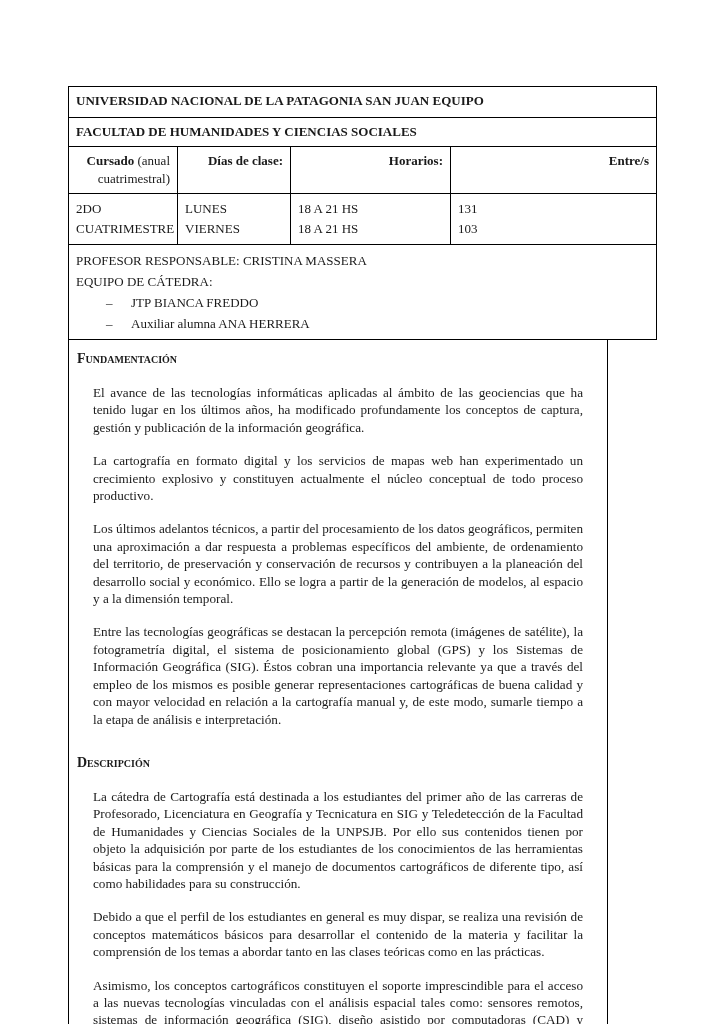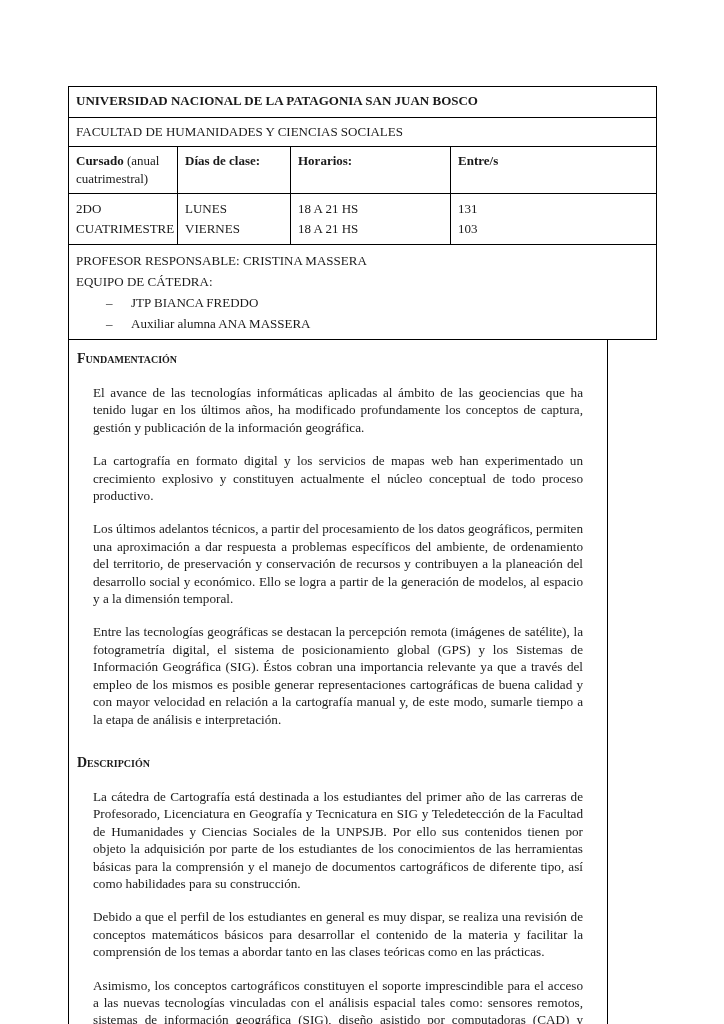--- a/index.html
+++ b/index.html
@@ -27,23 +27,23 @@
   }
   table.header-table td {
     border: 1px solid #000;
     padding: 5px 7px;
     vertical-align: top;
     font-size: 13px;
     line-height: 18px;
   }
   .b { font-weight: bold; }
   td.title-row { height: 31px; font-weight: bold; }
-  td.faculty-row { height: 27px; font-weight: normal; }
+  td.faculty-row { height: 27px; font-weight: bold; }
   tr.program-row td { height: 78px; line-height: 19px; }
-  tr.cols-head td { height: 45px; }
+  tr.cols-head td { height: 45px; text-align: right; }
   tr.cols-val td { height: 38px; line-height: 20px; }
   tr.staff-row td { height: 82px; line-height: 21px; }
   .equipo-item { padding-left: 30px; }
   .equipo-item .dash { display: inline-block; width: 25px; }
   
   .sections-box {
     border: 1px solid #000;
     border-top: none;
     width: 540px;
     min-height: 556px;
@@ -79,21 +79,21 @@
 
   <table class="header-table">
     <colgroup>
       <col style="width:109px">
         <col style="width:113px">
         <col style="width:160px">
         <col style="width:206px">
     </colgroup>
     <tbody>
         <tr>
-      <td colspan="4" class="title-row">UNIVERSIDAD NACIONAL DE LA PATAGONIA SAN JUAN BOSCO</td>
+      <td colspan="4" class="title-row">UNIVERSIDAD NACIONAL DE LA PATAGONIA SAN JUAN EQUIPO</td>
     </tr>
     <tr>
       <td colspan="4" class="faculty-row">FACULTAD DE HUMANIDADES Y CIENCIAS SOCIALES</td>
     </tr>
     <tr class="cols-head">
       <td><span class="b">Cursado</span><span> (anual cuatrimestral)</span></td>
       <td class="b">Días de clase:</td>
       <td class="b">Horarios:</td>
       <td class="b">Entre/s</td>
     </tr>
@@ -110,21 +110,21 @@
       <td>
         <div>131</div>
         <div>103</div>
       </td>
     </tr>
     <tr class="staff-row">
       <td colspan="4">
         <div>PROFESOR RESPONSABLE: CRISTINA MASSERA</div>
         <div>EQUIPO DE CÁTEDRA:</div>
         <div class="equipo-item"><span class="dash">–</span><span>JTP BIANCA FREDDO</span></div>
-        <div class="equipo-item"><span class="dash">–</span><span>Auxiliar alumna ANA MASSERA</span></div>
+        <div class="equipo-item"><span class="dash">–</span><span>Auxiliar alumna ANA HERRERA</span></div>
       </td>
     </tr>
   </tbody>
     </table>
 
   <div class="sections-box">
     <h2 class="section-heading">Fundamentación</h2>
     <p class="body-par">El avance de las tecnologías informáticas aplicadas al ámbito de las geociencias que ha tenido lugar en los últimos años, ha modificado profundamente los conceptos de captura, gestión y publicación de la información geográfica.</p>
     <p class="body-par">La cartografía en formato digital y los servicios de mapas web han experimentado un crecimiento explosivo y constituyen actualmente el núcleo conceptual de todo proceso productivo.</p>
     <p class="body-par">Los últimos adelantos técnicos, a partir del procesamiento de los datos geográficos, permiten una aproximación a dar respuesta a problemas específicos del ambiente, de ordenamiento del territorio, de preservación y conservación de recursos y contribuyen a la planeación del desarrollo social y económico. Ello se logra a partir de la generación de modelos, al espacio y a la dimensión temporal.</p>

